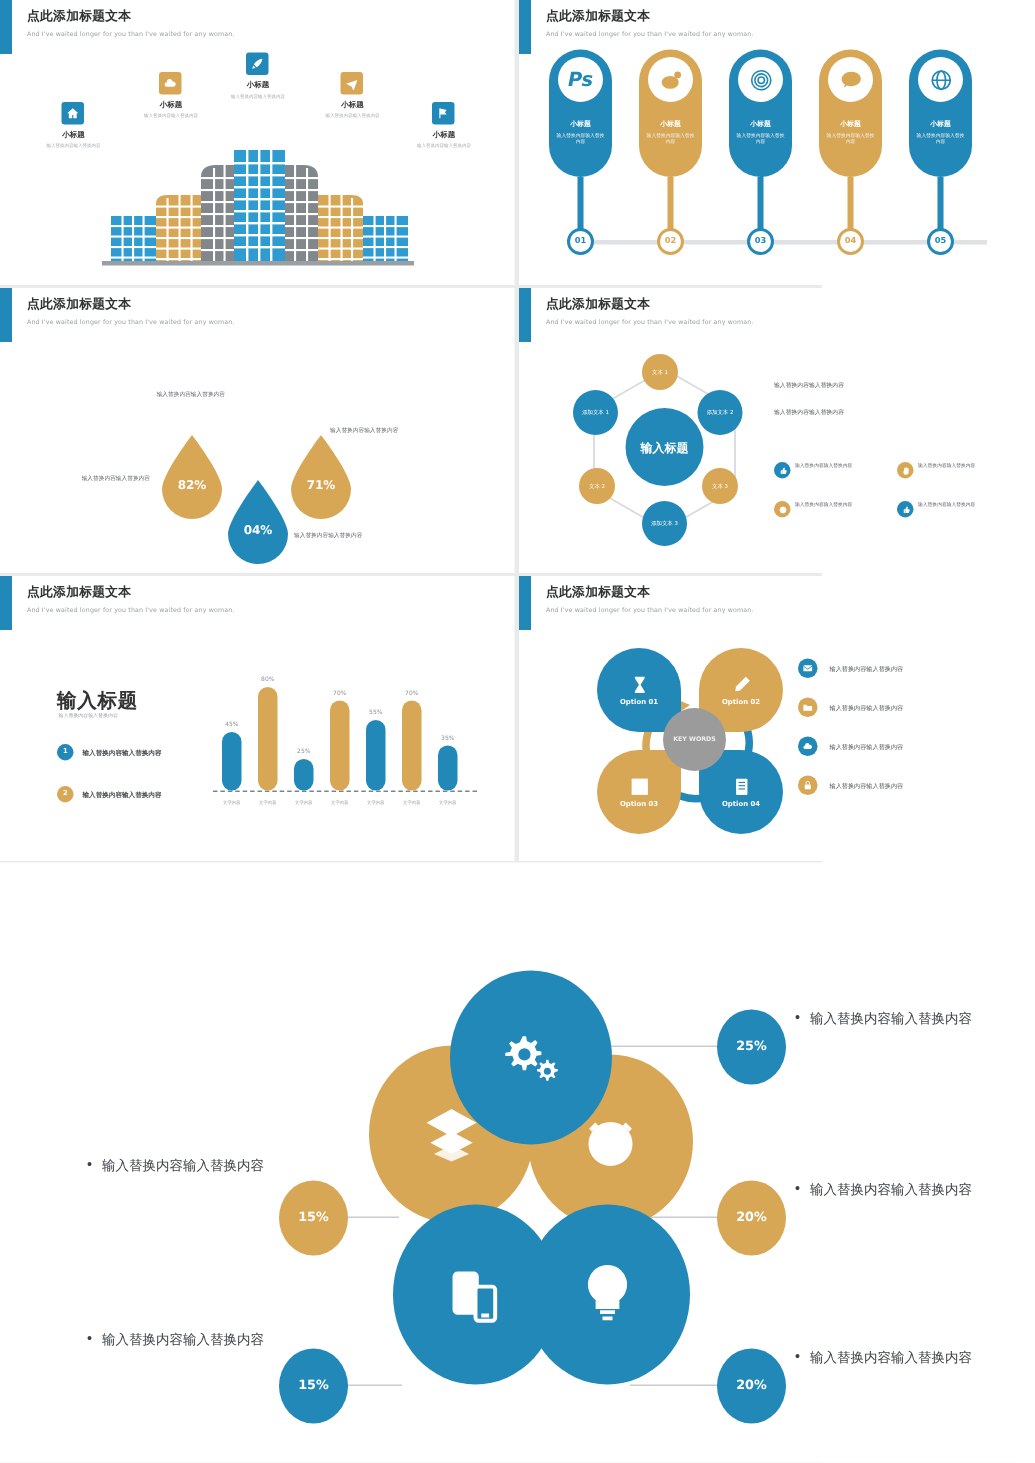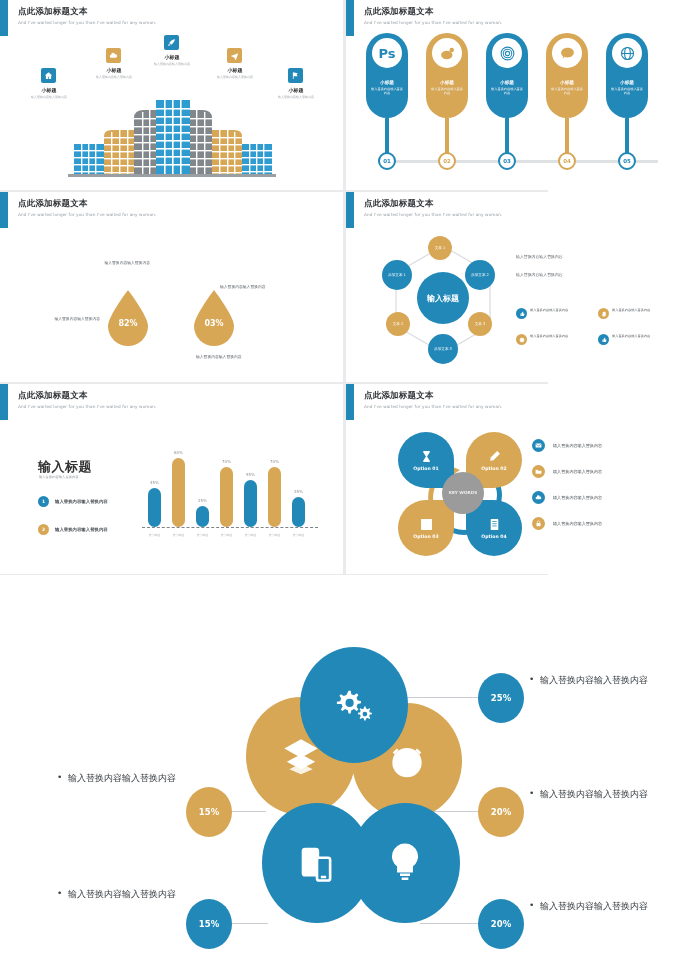--- a/index.html
+++ b/index.html
@@ -56,21 +56,21 @@
   .pill-stage { position: absolute; left: 0; top: 30px; width: 344px; height: 160px; }
   .pill {
     position: absolute; width: 42px; height: 85px; border-radius: 21px;
     display: flex; flex-direction: column; align-items: center;
   }
   .pill-circ {
     width: 30px; height: 30px; border-radius: 50%; background: #fff;
     margin-top: 5px; display: flex; align-items: center; justify-content: center;
   }
   .pill-circ svg { width: 17px; height: 17px; }
-  .pill-circ .ps-txt { font-size: 13px; font-weight: bold; }
+  .pill-circ .ps-txt { font-size: 13px; font-weight: bold; font-style: italic; }
   .pill-t { font-size: 4.6px; font-weight: bold; color: #fff; margin-top: 12px; }
   .pill-d { font-size: 3.2px; color: #f2f2f2; width: 32px; text-align: center; line-height: 4.4px; margin-top: 2px; }
   .timeline { position: absolute; left: 32px; top: 130px; width: 280px; height: 3px; background: #dfe1e3; }
   .num-circ {
     position: absolute; width: 18px; height: 18px; border-radius: 50%;
     background: #fff; display: flex; align-items: center; justify-content: center;
     font-size: 5.5px; font-weight: bold;
   }
 
   
@@ -440,24 +440,30 @@
             <path d="M24 2 C24 2 44 28 44 38 a20 20 0 0 1 -40 0 C4 28 24 2 24 2 Z" fill="#d7a755"></path>
           </svg>
           <div class="pct">82%</div>
         </div>
         <div class="drop-lbl" style="left:8px; top:94px; text-align:right;">输入替换内容输入替换内容</div>
 
         <div class="drop" style="left:190px; top:66px;">
           <svg class="shape" viewBox="0 0 48 58">
             <path d="M24 2 C24 2 44 28 44 38 a20 20 0 0 1 -40 0 C4 28 24 2 24 2 Z" fill="#d7a755"></path>
           </svg>
-          <div class="pct">03%</div>
+          <div class="pct">71%</div>
         </div>
         <div class="drop-lbl" style="left:220px; top:62px;">输入替换内容输入替换内容</div>
 
+        <div class="drop" style="left:148px; top:96px;">
+          <svg class="shape" viewBox="0 0 48 58">
+            <path d="M24 2 C24 2 44 28 44 38 a20 20 0 0 1 -40 0 C4 28 24 2 24 2 Z" fill="#2188b8"></path>
+          </svg>
+          <div class="pct">04%</div>
+        </div>
         <div class="drop-lbl" style="left:196px; top:132px;">输入替换内容输入替换内容</div>
       </div>
     </div>
 
     <div class="slide s4">
       <div class="accent-bar"></div>
       <div class="hdr">
         <div class="hdr-title">点此添加标题文本</div>
         <div class="hdr-sub">And I've waited longer for you than I've waited for any woman.</div>
       </div>

